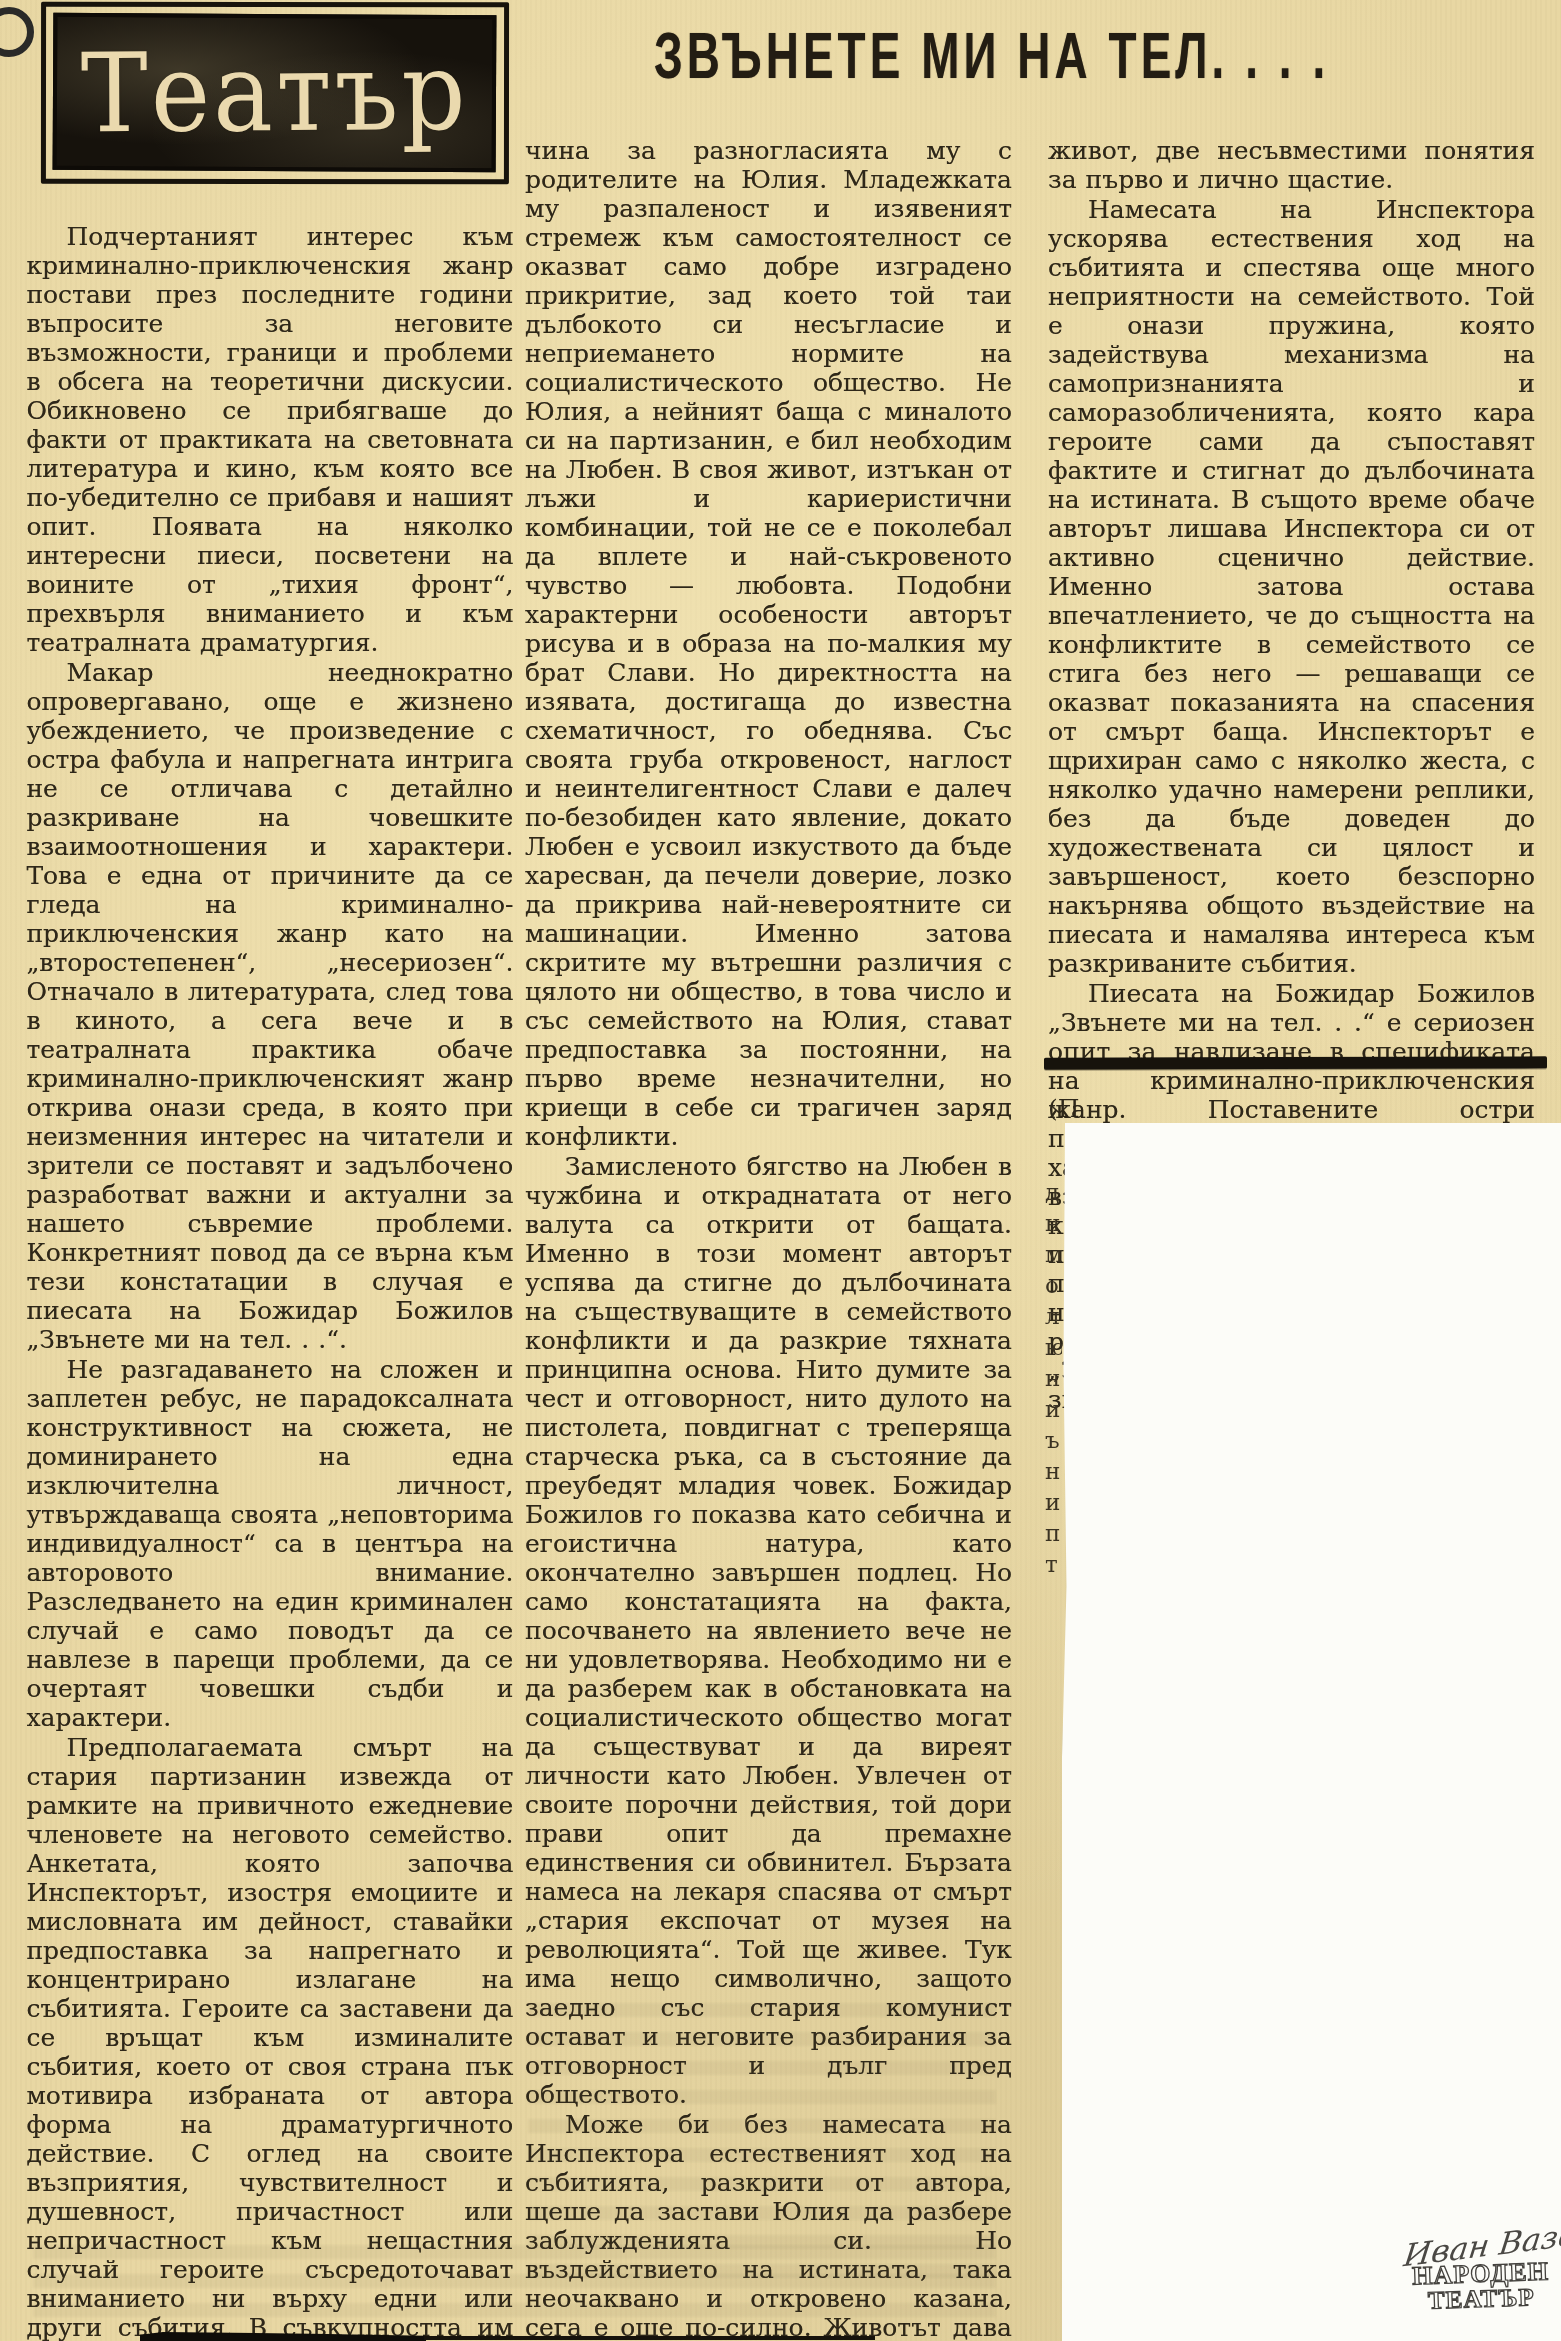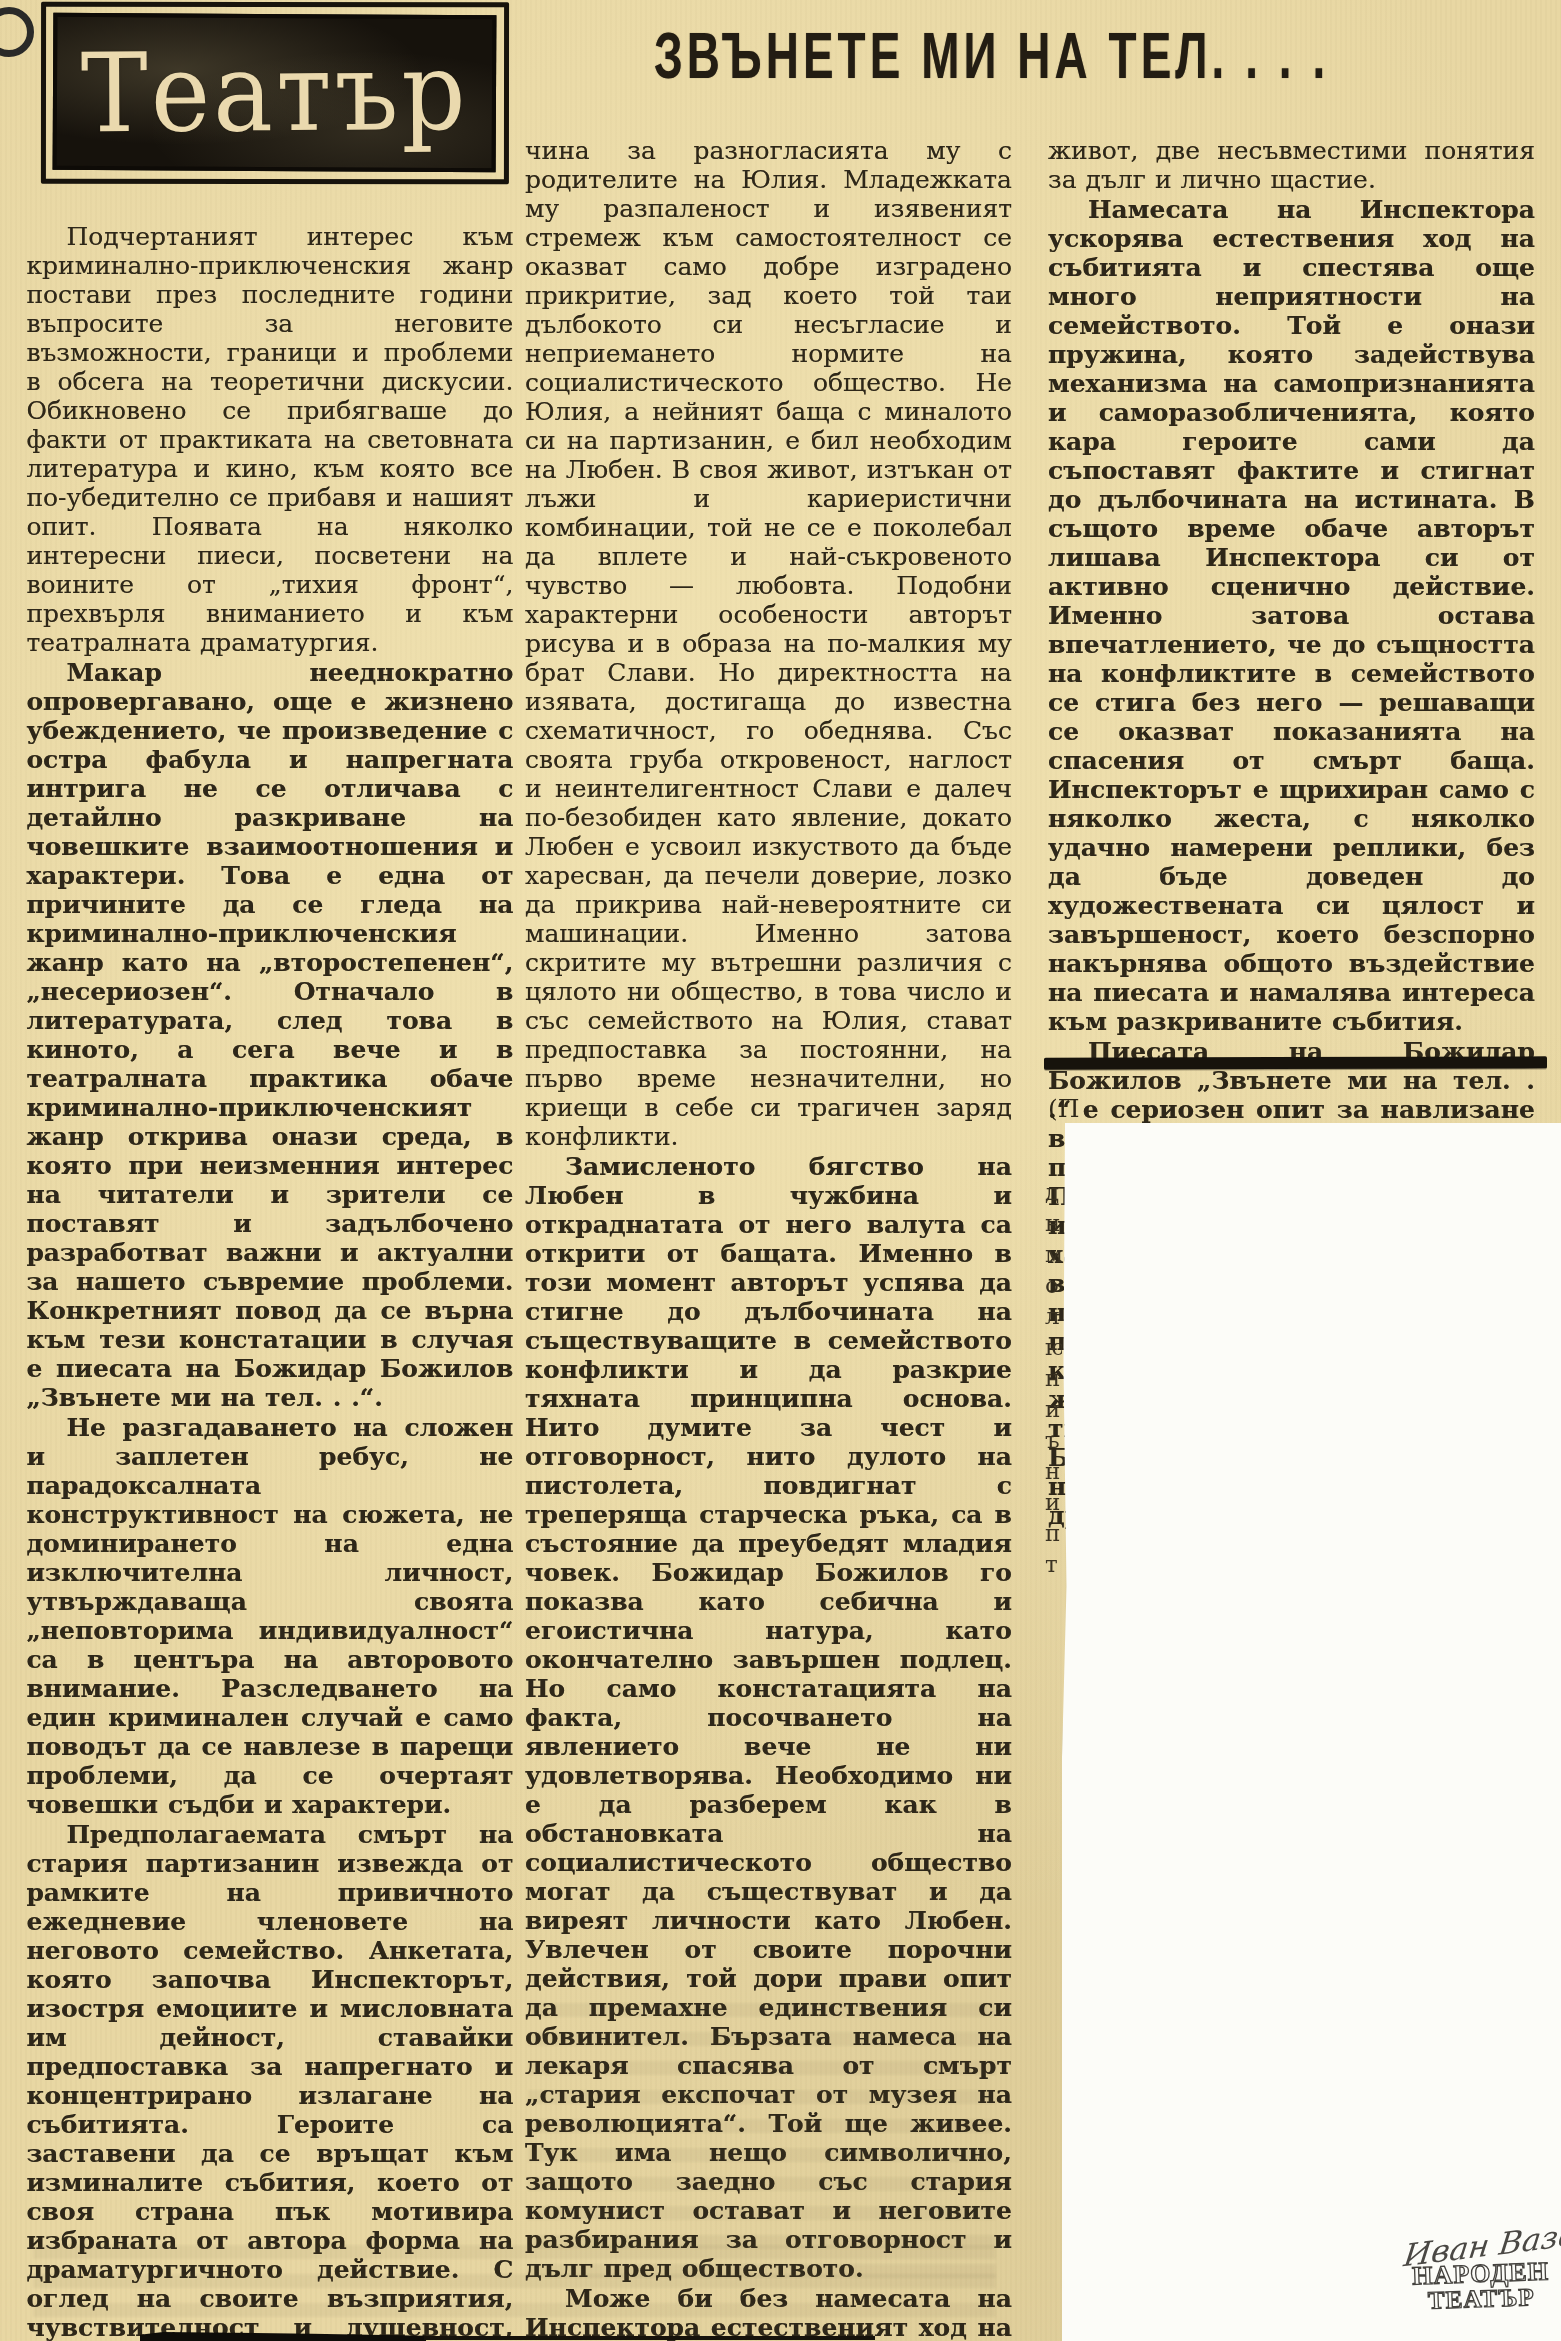--- a/index.html
+++ b/index.html
@@ -54,21 +54,21 @@
   
   .col{
     position:absolute;width:487px;
     font-size:25px;line-height:29px;
     color:#2e2719;text-align:justify;
     text-shadow:0 0 0.6px rgba(55,45,25,.55);
     word-spacing:1.1px;
   }
   .col p{margin:17px 0 0 0;}
   .col p.indent{text-indent:40px;}
-  .col p + p{margin-top:1.1px;font-weight:bold;}
+  .col p + p{margin-top:1.1px;}
   .col1{left:26.4px;top:205px;}
   .col2{left:525px;top:119px;}
   .col3{left:1048px;top:119px;}
   .byline{
     margin-top:32px;
     font-family:"Liberation Sans", sans-serif;
     font-weight:700;font-size:26px;letter-spacing:3.9px;
     text-align:center;text-indent:0;
     color:#2b2416;
   }
@@ -151,21 +151,21 @@
     <p class="indent">Предполагаемата смърт на стария партизанин извежда от рамките на привичното ежедневие членовете на неговото семейство. Анкетата, която започва Инспекторът, изостря емоциите и мисловната им дейност, ставайки предпоставка за напрегнато и концентрирано излагане на събитията. Героите са заставени да се връщат към изминалите събития, което от своя страна пък мотивира избраната от автора форма на драматургичното действие. С оглед на своите възприятия, чувствителност и душевност, причастност или непричастност към нещастния случай героите съсредоточават вниманието ни върху едни или други събития. В съвкупността им израства действителната картина, изградена от малки и големи семейни конфликти. Първоначалният сблъсък с тях оставя впечатлението, че те не излизат извън рамките на битовата плоскост. Прозират често срещаните недоразумения между две възрастови поколения — бащата и майката, от една страна, и дъщерята Юлия и нейния съпруг Любен, от друга. При задълбочаване на анкетата тези първи впечатления се оказват повърхностни. Съвсем безкористно успява да ни заблуди Юлия с надеждите си за заглаждане на недоразуменията, с търсене вината не само в Любен, но и в родителите си. Съзнателно ни заблуждава и Любен, на когото е изгодно любовните му похождения и събиранията на чашка коняк при магнетофонна музика да се възприемат като първопри-</p>
   </div>
 
   <div class="col col2">
     <p>чина за разногласията му с родителите на Юлия. Младежката му разпаленост и изявеният стремеж към самостоятелност се оказват само добре изградено прикритие, зад което той таи дълбокото си несъгласие и неприемането нормите на социалистическото общество. Не Юлия, а нейният баща с миналото си на партизанин, е бил необходим на Любен. В своя живот, изтъкан от лъжи и кариеристични комбинации, той не се е поколебал да вплете и най-съкровеното чувство — любовта. Подобни характерни особености авторът рисува и в образа на по-малкия му брат Слави. Но директността на изявата, достигаща до известна схематичност, го обеднява. Със своята груба откровеност, наглост и неинтелигентност Слави е далеч по-безобиден като явление, докато Любен е усвоил изкуството да бъде харесван, да печели доверие, лозко да прикрива най-невероятните си машинации. Именно затова скритите му вътрешни различия с цялото ни общество, в това число и със семейството на Юлия, стават предпоставка за постоянни, на първо време незначителни, но криещи в себе си трагичен заряд конфликти.</p>
     <p class="indent">Замисленото бягство на Любен в чужбина и откраднатата от него валута са открити от бащата. Именно в този момент авторът успява да стигне до дълбочината на съществуващите в семейството конфликти и да разкрие тяхната принципна основа. Нито думите за чест и отговорност, нито дулото на пистолета, повдигнат с треперяща старческа ръка, са в състояние да преубедят младия човек. Божидар Божилов го показва като себична и егоистична натура, като окончателно завършен подлец. Но само констатацията на факта, посочването на явлението вече не ни удовлетворява. Необходимо ни е да разберем как в обстановката на социалистическото общество могат да съществуват и да виреят личности като Любен. Увлечен от своите порочни действия, той дори прави опит да премахне единствения си обвинител. Бързата намеса на лекаря спасява от смърт „стария експочат от музея на революцията“. Той ще живее. Тук има нещо символично, защото заедно със стария комунист остават и неговите разбирания за отговорност и дълг пред обществото.</p>
     <p class="indent">Може би без намесата на Инспектора естественият ход на събитията, разкрити от автора, щеше да застави Юлия да разбере заблужденията си. Но въздействието на истината, така неочаквано и откровено казана, сега е още по-силно. Животът дава на Юлия голям и добър урок. Тя още е лишена от проницателността на баща си, от активността и безкомпромисността на майка си. Но в нея са трансформирани най-добрите качества на по-възрастното поколение. В нейното доверие и вяра в хората, в старанието ѝ и трудолюбието, в чувството ѝ за отговорност пред собствената съвест и обществото се проектират идеите на нейния баща, воювал за тържеството на комунизма. Разобличаването на Любен и развръзката на конфликтите придобиват за нея трагична окраска. Защото противоречията са изместени от битовата плоскост в сферата на идейните стълкновения, където компромисът е недопустим: две различни светоусещания, два противоположни възгледа за</p>
   </div>
 
   <div class="col col3">
-    <p>живот, две несъвместими понятия за дълг и лично щастие.</p>
+    <p>живот, две несъвместими понятия за първо и лично щастие.</p>
     <p class="indent">Намесата на Инспектора ускорява естествения ход на събитията и спестява още много неприятности на семейството. Той е онази пружина, която задействува механизма на самопризнанията и саморазобличенията, която кара героите сами да съпоставят фактите и стигнат до дълбочината на истината. В същото време обаче авторът лишава Инспектора си от активно сценично действие. Именно затова остава впечатлението, че до същността на конфликтите в семейството се стига без него — решаващи се оказват показанията на спасения от смърт баща. Инспекторът е щрихиран само с няколко жеста, с няколко удачно намерени реплики, без да бъде доведен до художествената си цялост и завършеност, което безспорно накърнява общото въздействие на пиесата и намалява интереса към разкриваните събития.</p>
     <p class="indent">Пиесата на Божидар Божилов „Звънете ми на тел. . .“ е сериозен опит за навлизане в спецификата на криминално-приключенския жанр. Поставените остри проблеми, изградените човешки характери, разкритите взаимоотношения още веднъж ни карат да мислим, че предубеждението към криминално-приключенския жанр е неоснователно. В творческото развитие на Божидар Божилов „Звънете ми на тел. . .“ е значителен драматургичен успех.</p>
     <div class="byline">КРАСИМИРА ГЕРЧЕВА</div>
   </div>
 
   <div class="rule"></div>
 
   <span class="fragment-lead">(П</span>
 
   <div class="white-patch"></div>

